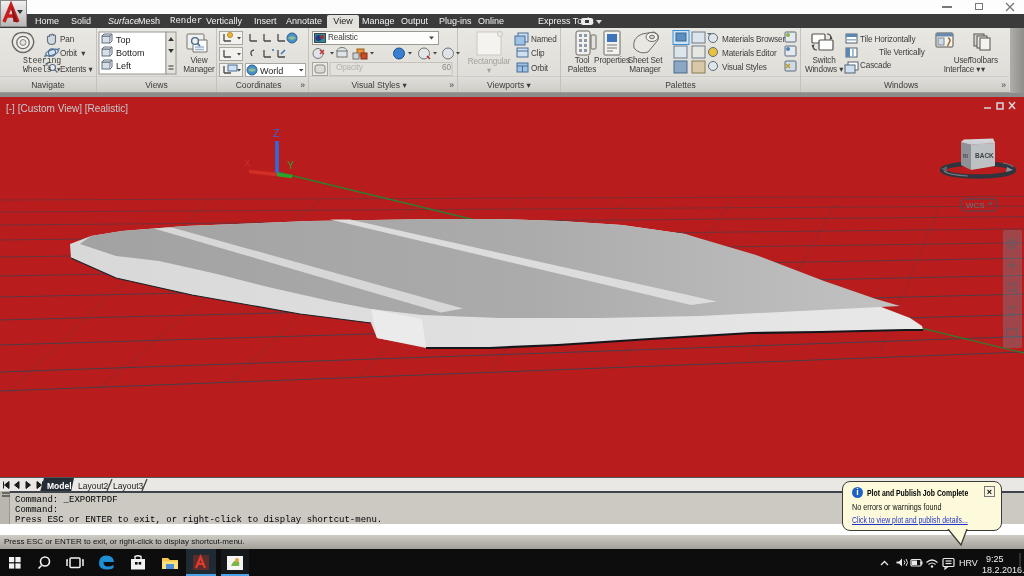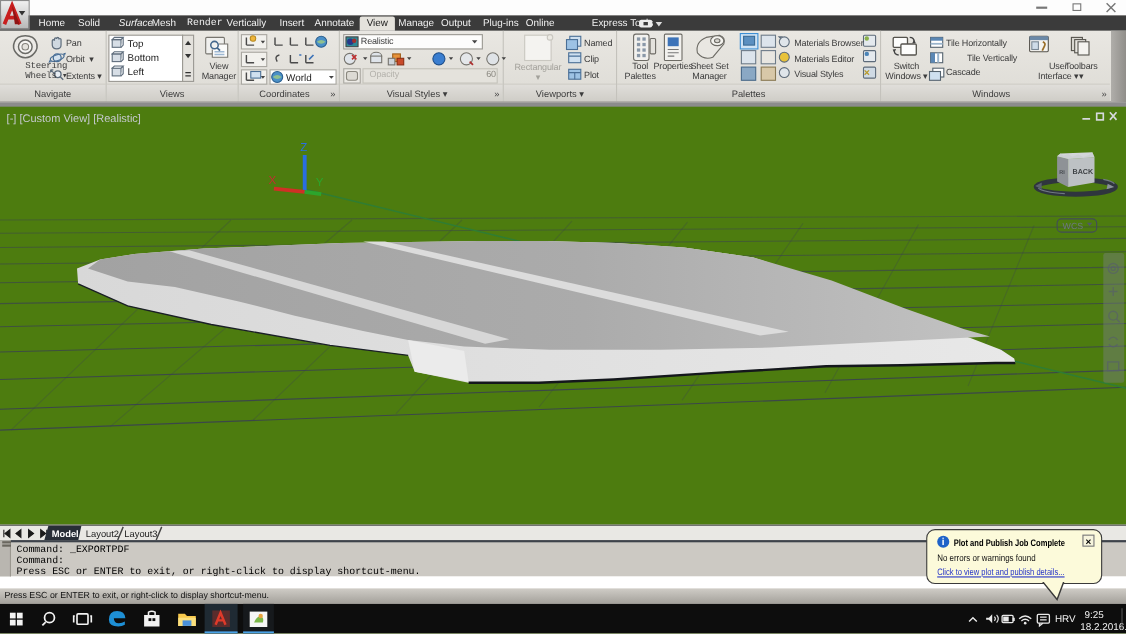--- a/index.html
+++ b/index.html
@@ -15,21 +15,21 @@
   .mtab.active { background:#e4e2dc; color:#1a1a1a; border-radius:2px 2px 0 0; text-align:center; }
   
   #ribbon { left:0; top:28px; width:1024px; height:65px; background:linear-gradient(#e9e7e2,#dddbd5); border-bottom:1px solid #9b9a95; }
   .ptitle { position:absolute; top:48px; height:16px; background:linear-gradient(#e0deda,#cfcdc7); font-size:8.5px; color:#3c3c3c; text-align:center; line-height:16px; border-top:1px solid #cfcdc7; }
   .psep { position:absolute; top:0; width:1px; height:64px; background:#c4c2bc; }
   .ribbonlabel { position:absolute; font-size:8.2px; color:#3c3c3c; text-align:center; line-height:8.6px; z-index:3; letter-spacing:-0.15px; }
   .ribbonlabel-s { position:absolute; font-size:8.2px; color:#3c3c3c; white-space:nowrap; z-index:3; letter-spacing:-0.15px; }
   #ribbonend { left:1010px; top:28px; width:14px; height:65px; background:linear-gradient(90deg,#b0aeaa,#8f8d89); }
   
   #viewport { left:0; top:93px; width:1024px; height:384px; background:#8c8c8c; }
-  #vpinner { position:absolute; left:0; top:4px; width:1024px; height:380px; background:#4d7c0f; }
+  #vpinner { position:absolute; left:0; top:4px; width:1024px; height:380px; background:#b91c1c; }
   #vplabel { position:absolute; left:6px; top:6px; color:#c6cacf; font-size:10px; }
   
   #layoutbar { left:0; top:477px; width:1024px; height:14px; background:#e9e8e4; border-top:1px solid #555; }
   
   #cmdhist { left:0; top:491px; width:1024px; height:33px; background:#ccc9c3; border-top:2px solid #3e434b; font-family:"Liberation Mono", monospace; font-size:9px; color:#000; padding:2px 0 0 15px; line-height:10px; white-space:pre; }
   #cmdinput { left:0; top:524px; width:1024px; height:11px; background:#fff; }
   #statusbar { left:0; top:535px; width:1024px; height:14px; background:linear-gradient(#cfccc6,#a3a09a); font-size:8px; color:#111; line-height:14px; padding-left:4px; }
   
   #taskbar { left:0; top:549px; width:1024px; height:27px; background:#0d0d0d; }
   .tbhl { position:absolute; top:0; height:27px; background:#1f2a33; border-bottom:2px solid #4aa3e8; }
@@ -97,21 +97,21 @@
 
     <div class="ribbonlabel" style="left:178px;top:29px;width:42px;">View<br>Manager</div>
 
     <div class="ribbonlabel-s" style="left:328px;top:5px;">Realistic</div>
     <div class="ribbonlabel-s" style="left:336px;top:35px;color:#b4b2ac;">Opacity</div>
     <div class="ribbonlabel-s" style="left:442px;top:35px;color:#8a8880;">60</div>
 
     <div class="ribbonlabel" style="left:467px;top:30px;width:44px;color:#a3a19b;">Rectangular<br>▾</div>
     <div class="ribbonlabel-s" style="left:531px;top:7px;">Named</div>
     <div class="ribbonlabel-s" style="left:531px;top:21px;">Clip</div>
-    <div class="ribbonlabel-s" style="left:531px;top:36px;">Plot</div>
+    <div class="ribbonlabel-s" style="left:531px;top:36px;">Orbit</div>
 
     <div class="ribbonlabel" style="left:563px;top:29px;width:38px;">Tool<br>Palettes</div>
     <div class="ribbonlabel" style="left:588px;top:29px;width:48px;">Properties</div>
     <div class="ribbonlabel" style="left:623px;top:29px;width:44px;">Sheet Set<br>Manager</div>
     <div class="ribbonlabel-s" style="left:722px;top:7px;">Materials Browser</div>
     <div class="ribbonlabel-s" style="left:722px;top:21px;">Materials Editor</div>
     <div class="ribbonlabel-s" style="left:722px;top:35px;">Visual Styles</div>
 
     <div class="ribbonlabel" style="left:803px;top:29px;width:42px;">Switch<br>Windows ▾</div>
     <div class="ribbonlabel-s" style="left:860px;top:7px;">Tile Horizontally</div>

